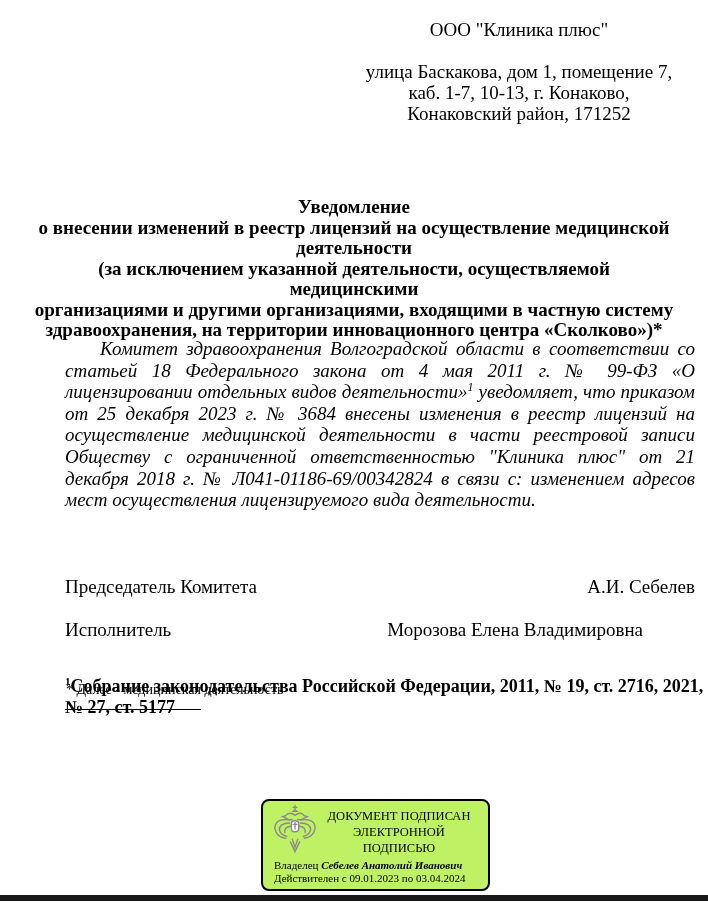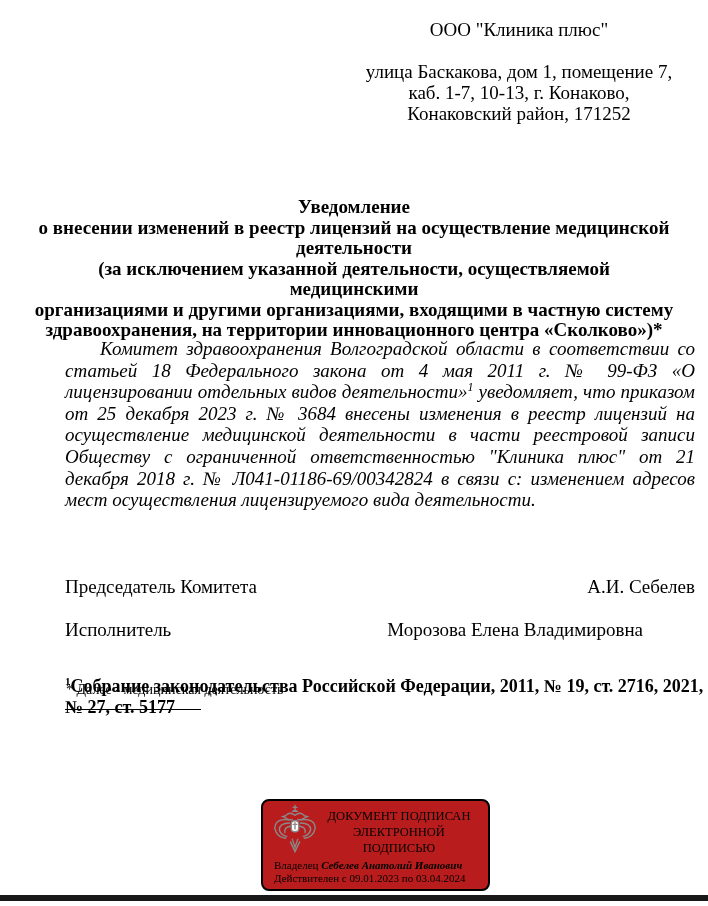--- a/index.html
+++ b/index.html
@@ -100,21 +100,21 @@
   
   .stamp-box {
     position: absolute;
     top: 799px;
     left: 261px;
     width: 229px;
     height: 92px;
     border: 2px solid #000000;
     border-radius: 8px;
     box-sizing: border-box;
-    background: #b91c1c;
+    background: #bef264;
   }
   .stamp-top {
     display: flex;
     align-items: center;
     padding: 3px 8px 0 9px;
   }
   .stamp-emblem { flex: 0 0 auto; }
   .stamp-title {
     flex: 1 1 auto;
     text-align: center;

